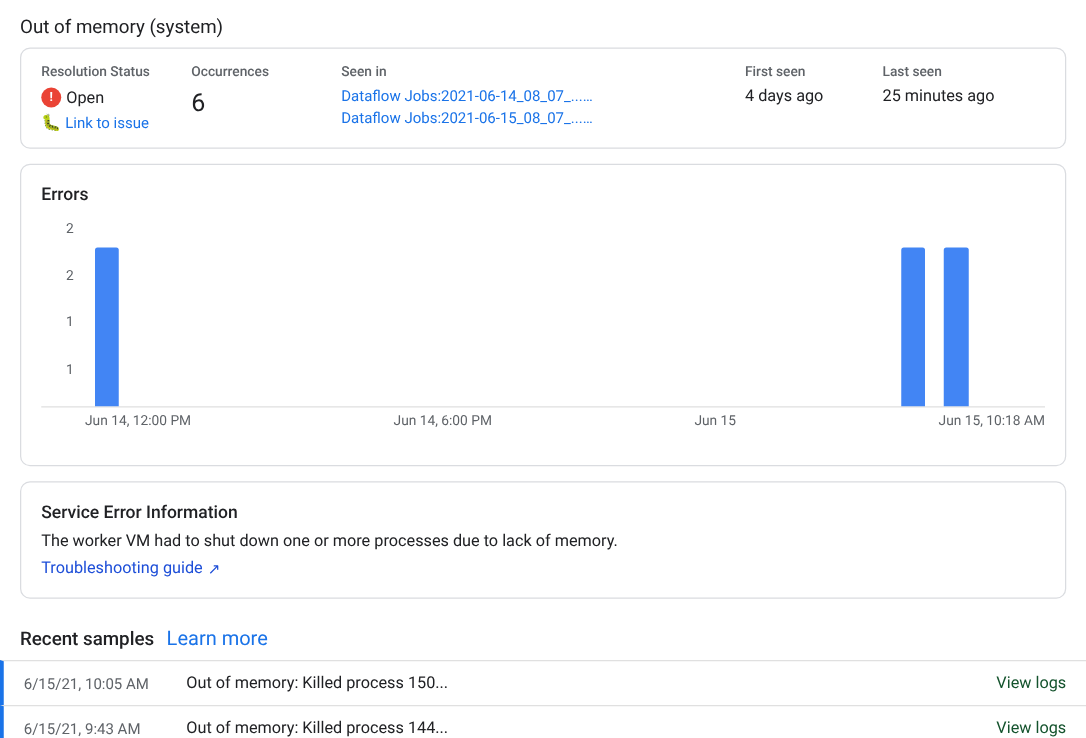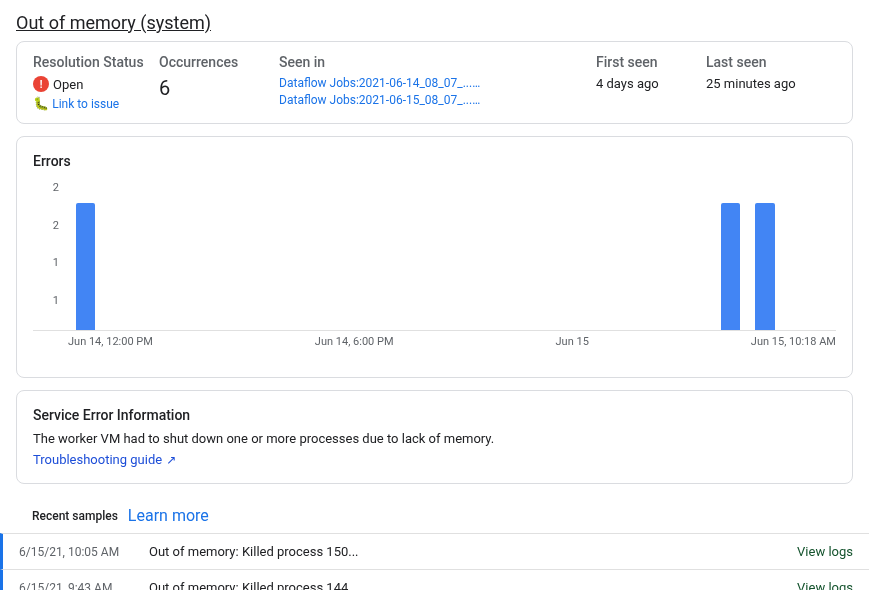--- a/index.html
+++ b/index.html
@@ -6,25 +6,24 @@
     body {
       font-family: 'Google Sans', Roboto, Arial, sans-serif;
       font-size: 13px;
       color: #202124;
       background: #fff;
       width: 869px;
       min-height: 590px;
       overflow-x: hidden;
     }
     .page-title {
-      font-size: 18px;
+      font-size: 15px;
       font-weight: 400;
       padding: 12px 16px 8px 16px;
       color: #202124;
-      text-decoration: underline;
     }
     .info-card {
       border: 1px solid #dadce0;
       border-radius: 8px;
       margin: 0 16px 12px 16px;
       padding: 12px 16px;
       display: flex;
       align-items: flex-start;
       gap: 0;
     }
@@ -36,21 +35,21 @@
       min-width: 280px;
       max-width: 340px;
     }
     .info-section.first-seen {
       min-width: 110px;
     }
     .info-section.last-seen {
       min-width: 130px;
     }
     .info-label {
-      font-size: 14px;
+      font-size: 11px;
       color: #5f6368;
       font-weight: 500;
       margin-bottom: 6px;
       white-space: nowrap;
     }
     .info-value {
       font-size: 13px;
       color: #202124;
     }
     .info-value.large {
@@ -187,24 +186,23 @@
     .external-icon {
       font-size: 12px;
     }
     .recent-samples-header {
       display: flex;
       align-items: center;
       gap: 10px;
       padding: 10px 16px 8px 16px;
     }
     .recent-samples-title {
-      font-size: 12px;
+      font-size: 15px;
       font-weight: 500;
       color: #202124;
-      margin-left: 16px;
     }
     .learn-more-link {
       color: #1a73e8;
       font-size: 16px;
       text-decoration: none;
       cursor: pointer;
     }
     .sample-row {
       display: flex;
       align-items: center;

